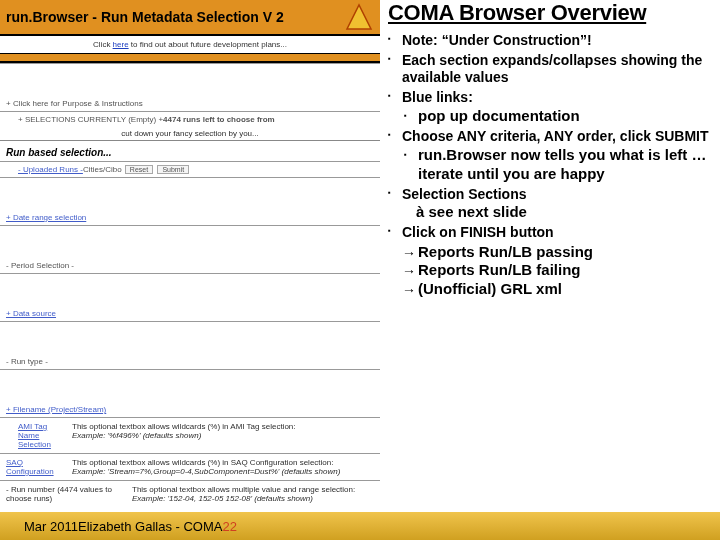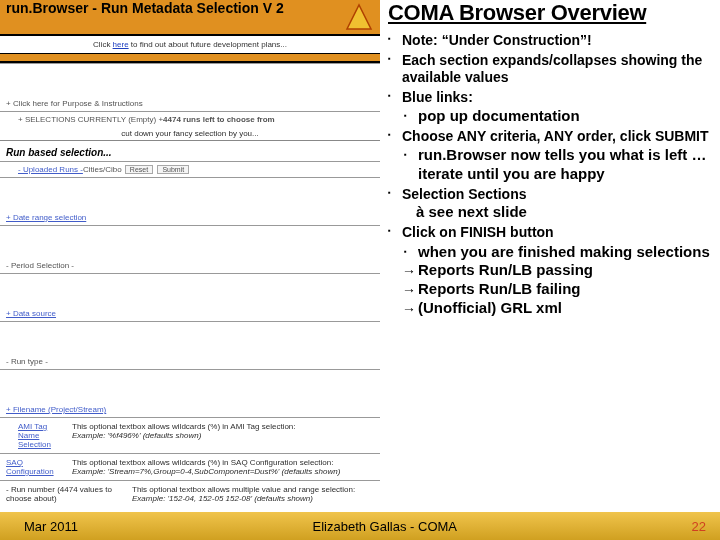--- a/index.html
+++ b/index.html
@@ -1,18 +1,18 @@
 <!DOCTYPE html>
 <html><head>
 <meta charset="utf-8">
 <style>
   * { margin:0; padding:0; box-sizing:border-box; }
   body { width:720px; height:540px; font-family:Arial,sans-serif; background:#fff; position:relative; overflow:hidden; }
   .left-col { position:absolute; left:0; top:0; width:380px; height:500px; }
-  .banner { background:#e09020; height:36px; display:flex; padding-left:6px; border-bottom:2px solid #000; }
+  .banner { background:#e09020; height:36px; display:flex; align-items:center; padding-left:6px; border-bottom:2px solid #000; }
   .banner-title { color:#000; font-weight:bold; font-size:14px; }
   .logo { position:absolute; right:4px; top:0; width:34px; height:34px; display:flex; align-items:center; justify-content:center; }
   .logo svg { width:30px; height:30px; }
   .subbanner { font-size:8px; text-align:center; padding:4px 0; color:#333; }
   .subbanner a { color:#2040c0; }
   .orangebar { height:10px; background:#e09020; border-top:1px solid #000; border-bottom:2px solid #000; }
   .section { border-top:1px solid #888; font-size:8px; }
   .sec-label { padding:3px 6px; color:#333;margin-top:32px; }
   .sec-row { display:flex; justify-content:flex-start; padding:3px 18px; color:#333; }
   .sec-head { font-weight:bold; font-style:italic; font-size:10px; padding:6px 6px 3px; }
@@ -24,21 +24,21 @@
   .title { font-size:22px; text-decoration:underline; margin-bottom:6px; letter-spacing:-0.3px; }
   .bullets { font-size:14px; }
   ul.top { list-style:none; }
   ul.top > li { position:relative; padding-left:14px; margin-bottom:2px; line-height:1.25; }
   ul.top > li::before { content:"\25aa"; position:absolute; left:0; top:2px; font-size:8px; color:#000; }
   ul.sub { list-style:none; margin-top:1px; }
   ul.sub > li { position:relative; padding-left:16px; font-size:15px; line-height:1.25; }
   ul.sub > li.sq::before { content:"\25aa"; position:absolute; left:2px; top:4px; font-size:8px; }
   ul.sub > li.ar::before { content:"\2192"; position:absolute; left:0; top:0; font-size:14px; }
   .arrow-line { font-size:15px; padding-left:14px; }
-  .footer { position:absolute; bottom:0; left:0; width:720px; height:28px; background:linear-gradient(to top,#d0a020 0,#f0c44c 100%); display:flex; align-items:center; justify-content:space-between; padding:0 14px 0 24px; font-size:13px; }
+  .footer { position:absolute; bottom:0; left:0; width:720px; height:28px; background:linear-gradient(to top,#d0a020 0,#f0c44c 100%); display:flex; align-items:center; justify-content:flex-start; padding:0 14px 0 24px; font-size:13px; }
   .pagenum { color:#d04020; }
 </style>
 </head>
 <body>
 
 <div class="left-col">
   <div class="banner">
     <span class="banner-title">run.Browser - Run Metadata Selection V 2</span>
     <span class="logo">
       <svg viewBox="0 0 40 40">
@@ -112,21 +112,21 @@
     </div>
     <div style="flex:1;padding:4px 2px">
       <div>This optional textbox allows wildcards (%) in SAQ Configuration selection:</div>
       <div style="font-style:italic">Example: 'Stream=7%,Group=0-4,SubComponent=Dust%'  (defaults shown)</div>
     </div>
   </div>
 
   <div class="section blur" style="display:flex">
     <div style="width:130px;padding:4px 6px">
       <div>- Run number (4474 values to</div>
-      <div>choose about)</div>
+      <div>choose runs)</div>
     </div>
     <div style="flex:1;padding:4px 2px">
       <div>This optional textbox allows multiple value and range selection:</div>
       <div style="font-style:italic">Example: '152-04, 152-05 152-08'  (defaults shown)</div>
     </div>
   </div>
 </div>
 
 <div class="right-col">
   <div class="title">COMA Browser Overview</div>
@@ -146,21 +146,20 @@
             <li class="sq">run.Browser now tells you what is left … iterate until you are happy</li>
           </ul>
       </li>
       <li>
         <span>Selection Sections</span>
         <div class="arrow-line">à see next slide</div>
       </li>
       <li>
         <span>Click on FINISH button</span>
         <ul class="sub">
-          <li class="sq">when you are finished making selections</li>
           <li class="ar">Reports Run/LB passing</li>
           <li class="ar">Reports Run/LB failing</li>
           <li class="ar">(Unofficial) GRL xml</li>
         </ul>
       </li>
     </ul>
   </div>
 </div>
 
 <div class="footer">

